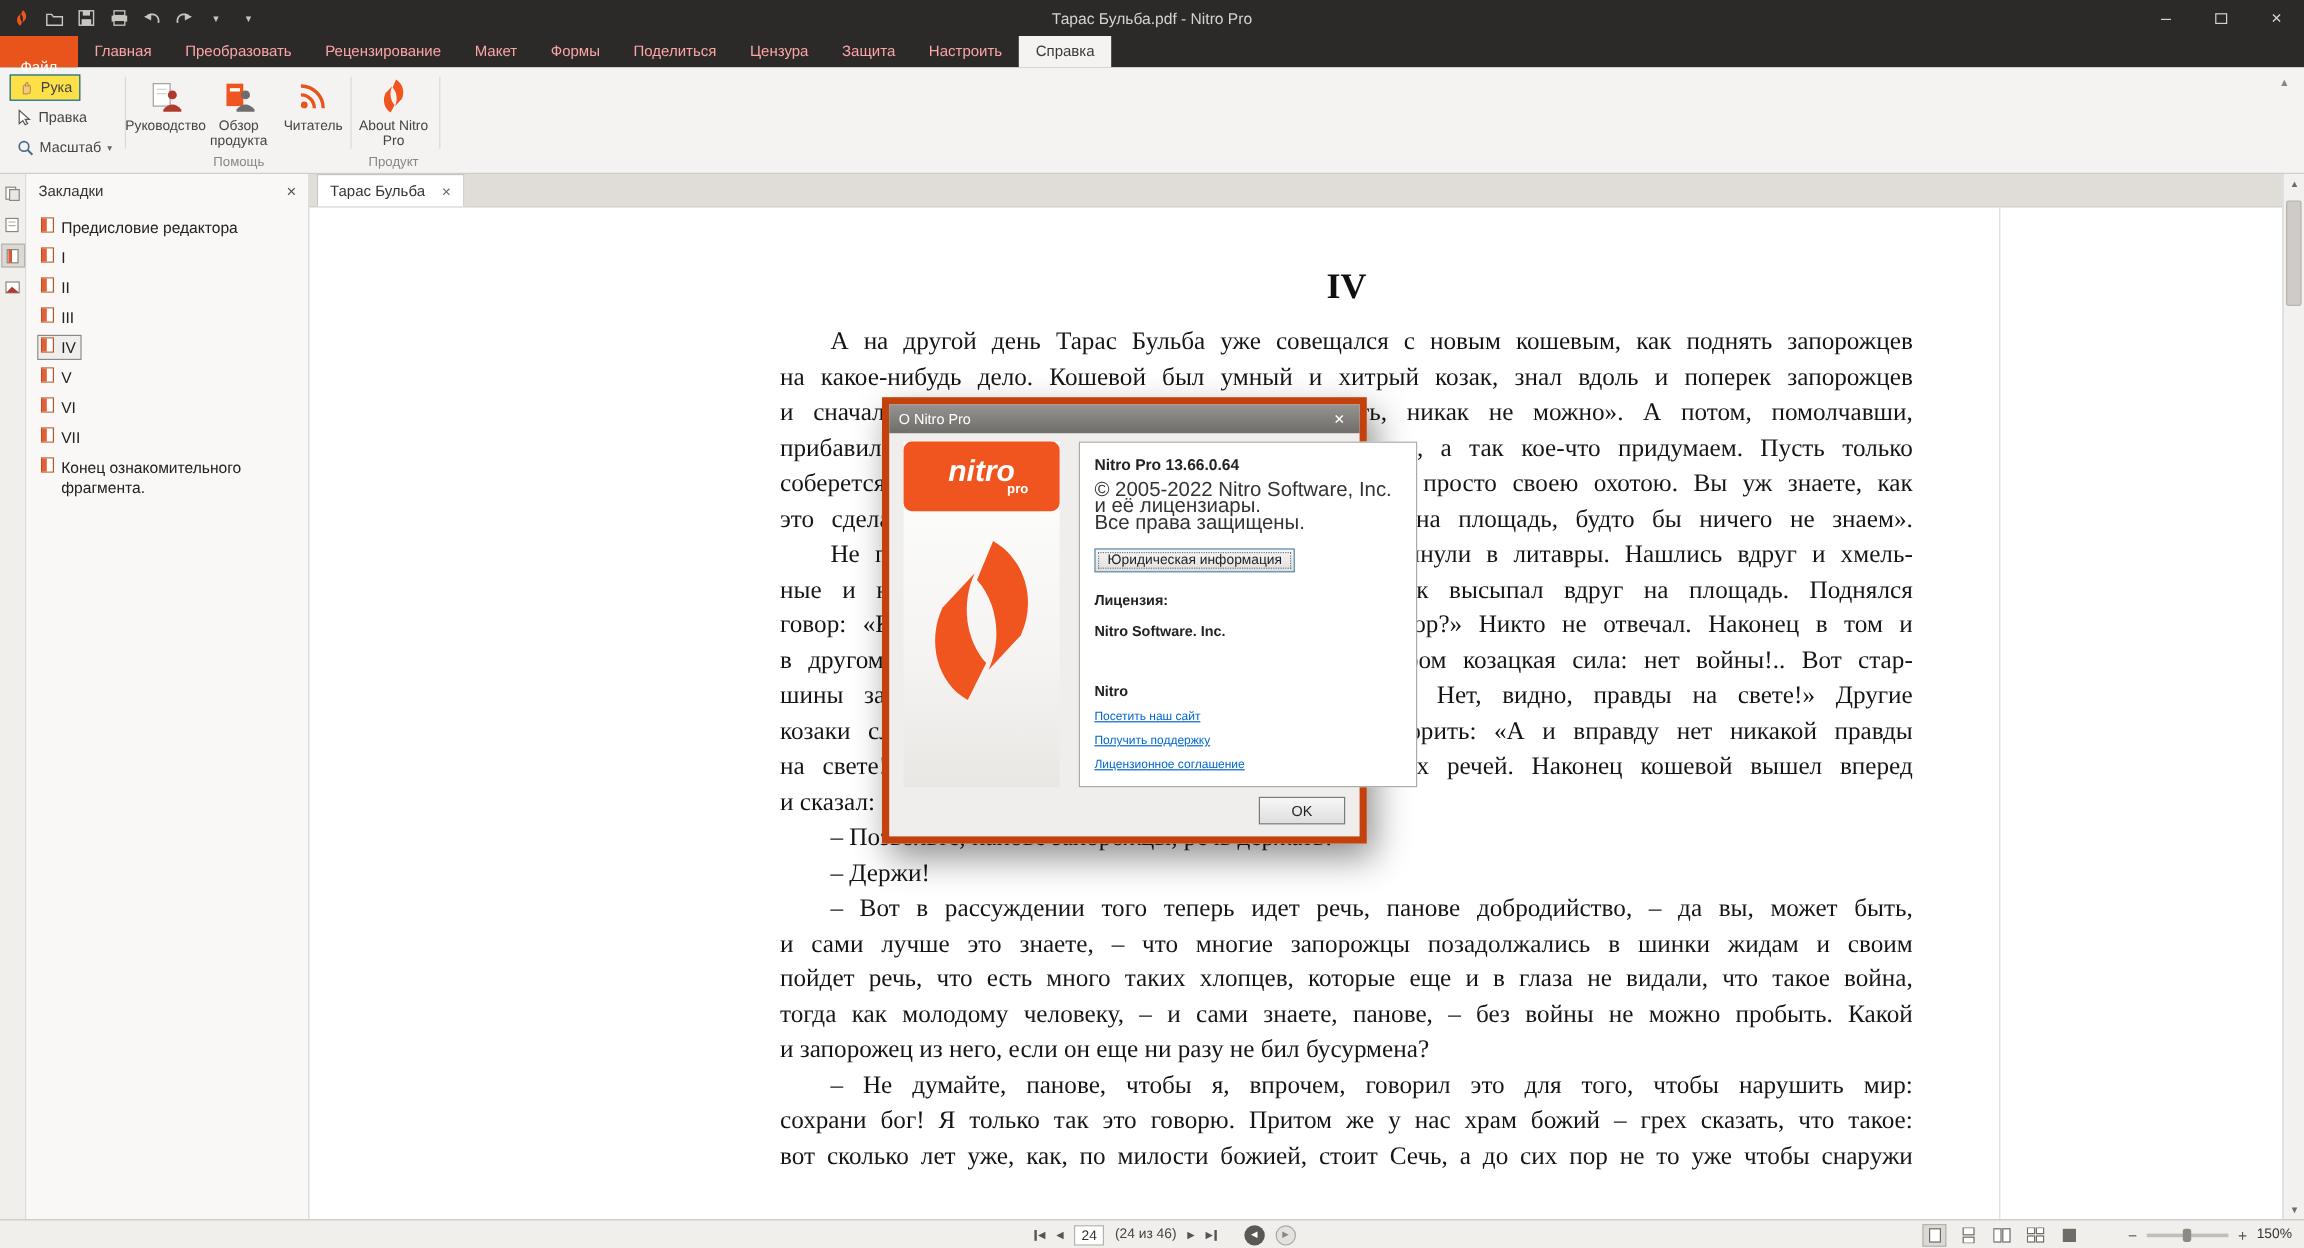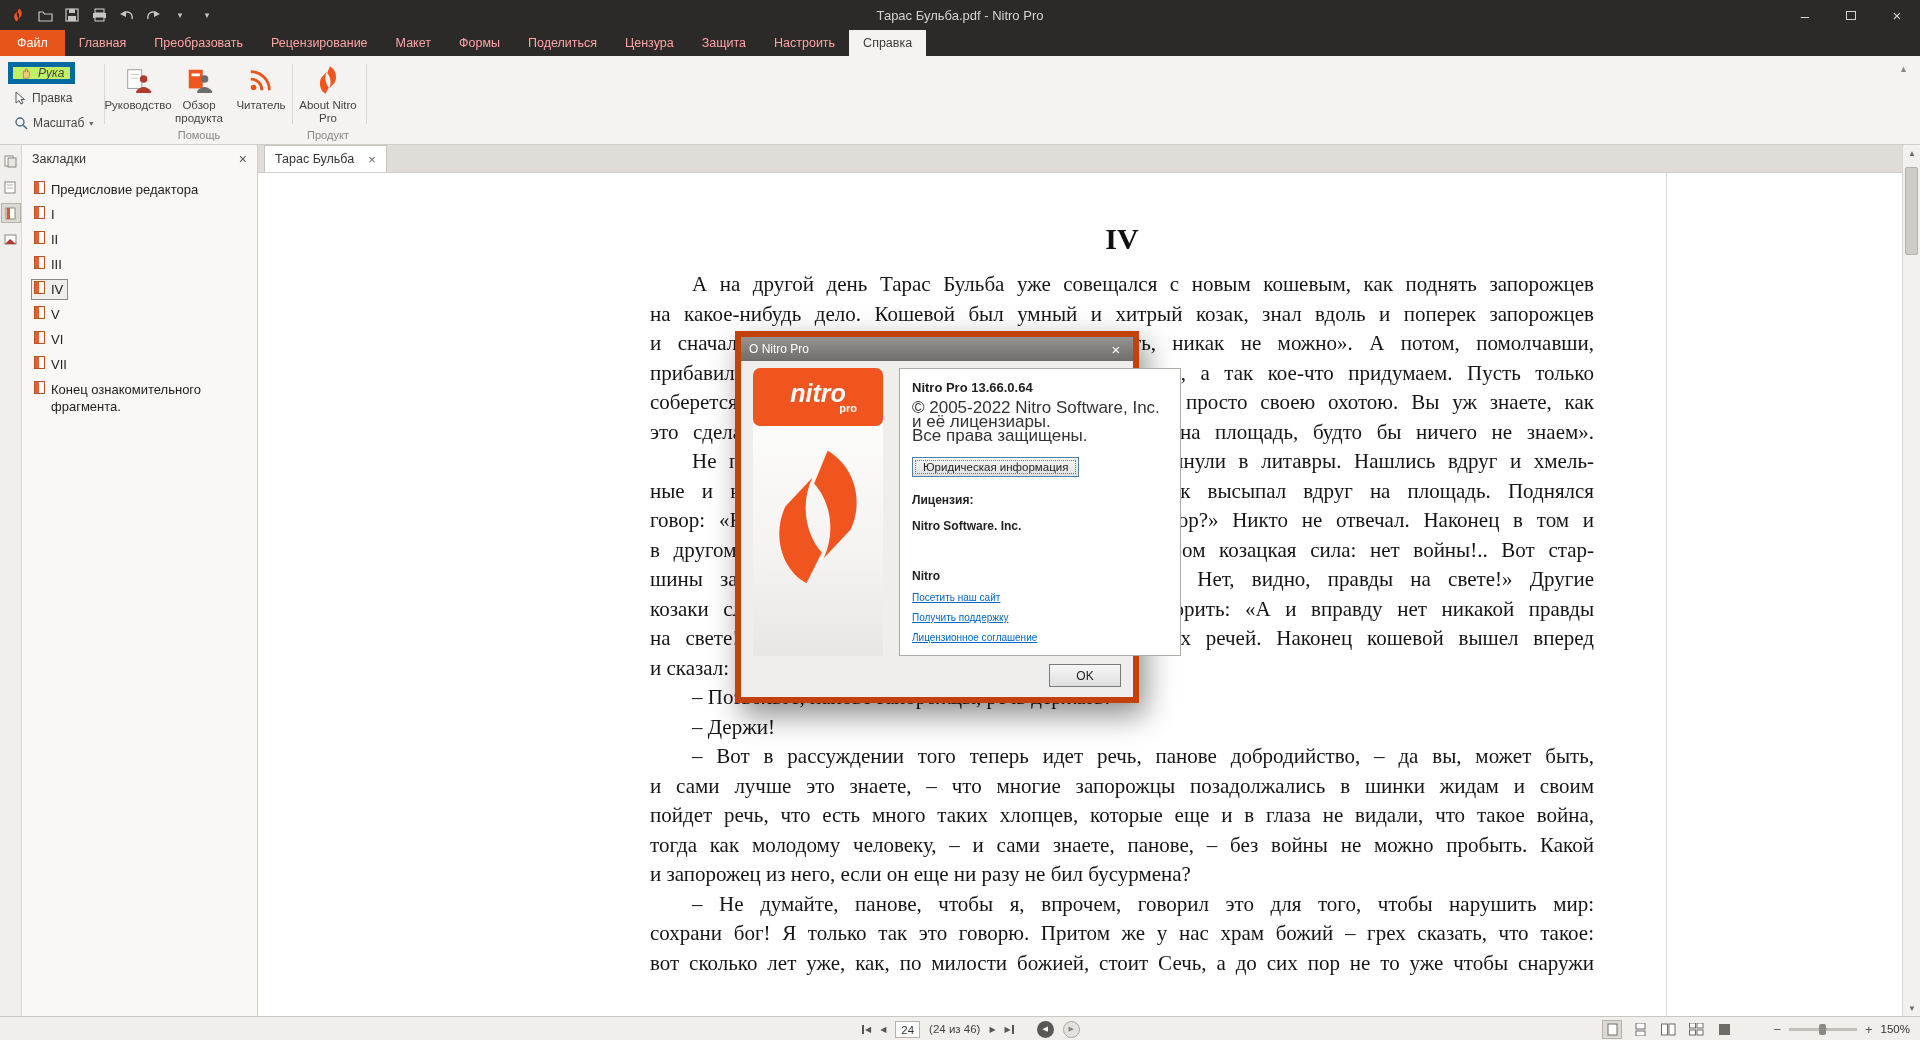--- a/index.html
+++ b/index.html
@@ -16,29 +16,29 @@
   .win-title { position:absolute; left:50%; transform:translateX(-50%); color:#d6d3cf; font-size:13px; }
   .win-controls { margin-left:auto; display:flex; height:30px; }
   .win-btn { width:46px; height:30px; color:#d6d3cf; display:flex; align-items:center;
              justify-content:center; font-size:15px; }
   .max-box { width:10px; height:9px; border:1px solid #d6d3cf; display:inline-block; }
 
   
   .menubar { position:absolute; top:30px; left:0; right:0; height:26px; background:#2b2a28;
              display:flex; align-items:stretch; z-index:5; }
   .mtab { height:26px; line-height:26px; padding:0 14px; color:#fca5a5; font-size:12.5px; }
-  .mtab.file { background:#e8541c; color:#fff; padding:0 17px; }
+  .mtab.file { background:#e8541c; color:#fff; padding:13px 17px; }
   .mtab.active { background:#f4f3f1; color:#3a3a3a; }
 
   
   .ribbon { position:absolute; top:56px; left:0; right:0; height:89px; background:#f4f3f1;
             border-bottom:1px solid #d0cdc9; z-index:4; }
   .tool-btn { position:absolute; display:flex; align-items:center; gap:5px; font-size:12px;
               color:#444; padding:1px 6px; height:22px; }
-  .tool-btn.sel { background:#bef264; border:5px solid #0369a1;font-style:italic; }
+  .tool-btn.sel { background:#fde047; border:1px solid #0369a1; }
   .vsep { position:absolute; top:8px; bottom:20px; width:1px; background:#dcd9d5; }
   .big-btn { position:absolute; top:4px; height:80px; display:flex; flex-direction:column;
              align-items:center; font-size:11.5px; color:#444; text-align:center; line-height:13px; }
   .big-btn .bico { height:32px; display:flex; align-items:center; justify-content:center; margin:4px 0 3px; }
   .group-label { position:absolute; bottom:3px; font-size:11px; color:#8a8782; text-align:center; }
   .ribbon-collapse { position:absolute; right:12px; top:8px; color:#8a8782; font-size:9px; }
 
   
   .edge { position:absolute; top:145px; left:0; width:22px; bottom:24px; background:#f1efec;
           border-right:1px solid #d8d5d1; }

